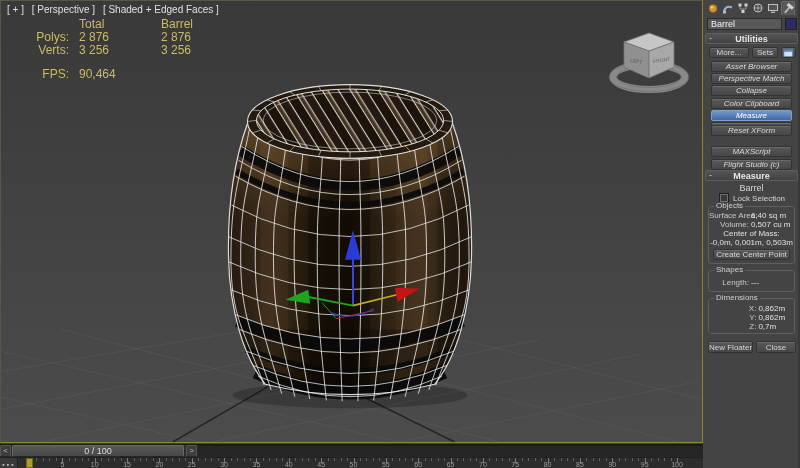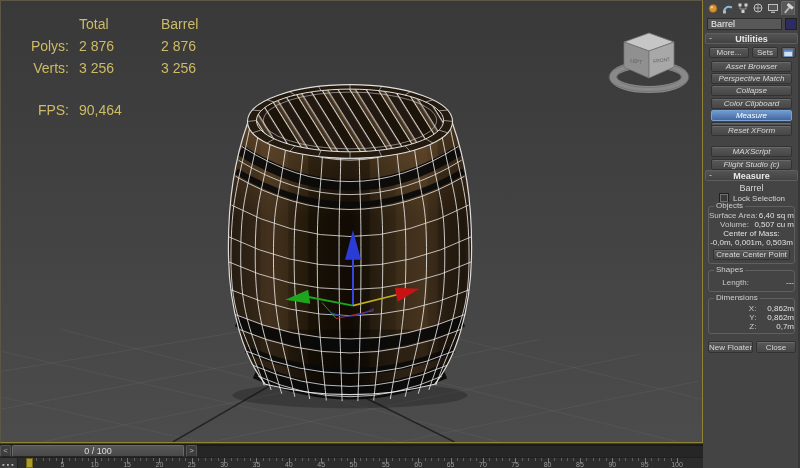--- a/index.html
+++ b/index.html
@@ -5,22 +5,22 @@
   html,body{margin:0;padding:0;background:#222;}
   #root{position:relative;width:800px;height:468px;background:#3f3f3f;overflow:hidden;
         font-family:"Liberation Sans",sans-serif;-webkit-font-smoothing:antialiased;}
   
   #viewport{position:absolute;left:0;top:0;width:703px;height:443px;box-sizing:border-box;
             background:linear-gradient(#393939,#4c4c4c);
             border:1px solid #8f8433;border-left-color:#5c5744;border-top-color:#5c5744;}
   #scene{position:absolute;left:0;top:0;width:100%;height:100%;}
   #vp-label{position:absolute;left:6px;top:3px;font-size:10px;color:#e0e0e0;white-space:nowrap;}
   #vp-label span{margin-right:5px;cursor:default;}
-  #stats{position:absolute;left:28px;top:17px;font-size:14px;color:#cdbb66;
-         display:grid;grid-template-columns:50px 82px 82px;row-gap:10px;line-height:12px;}
+  #stats{position:absolute;left:28px;top:17px;font-size:12px;color:#cdbb66;
+         display:grid;grid-template-columns:50px 82px 82px;row-gap:1px;line-height:12px;}
   .s-label{text-align:right;padding-right:10px;}
   .s-gap{height:10px;grid-column:1 / 4;}
   #viewcube{position:absolute;right:0px;top:12px;}
   
   #timeslider{position:absolute;left:0;top:444px;width:703px;height:13px;background:#2e2e2e;
               border-top:1px solid #1c1c1c;box-sizing:border-box;display:flex;}
   .ts-btn{width:11px;height:100%;background:#3e3e3e;border:1px solid #575757;border-bottom-color:#262626;
           color:#b8b8b8;font-size:8px;line-height:10px;text-align:center;box-sizing:border-box;border-radius:2px;}
   #ts-handle{width:172px;height:100%;background:linear-gradient(#585858,#484848);border:1px solid #6a6a6a;
              border-bottom-color:#262626;color:#dcdcdc;font-size:9px;line-height:10px;text-align:center;
@@ -59,21 +59,21 @@
   .pbtn.active{background:linear-gradient(#6f9bd1,#45679e);border-color:#7aa0d4;box-shadow:none;color:#fff;}
   .util-btn{left:8px;width:81px;font-style:italic;}
   #measure-object{position:absolute;left:0;width:97px;text-align:center;font-size:9px;color:#d8d8d8;}
   #lock-row{position:absolute;left:16px;display:flex;align-items:center;gap:4px;font-size:8px;color:#d6d6d6;}
   #lock-box{width:8px;height:8px;background:#3a3a3a;border:1px solid #1f1f1f;
             box-shadow:inset 0 0 0 1px #707070;box-sizing:content-box;}
   .group{position:absolute;left:5px;width:87px;border:1px solid #5f5f5f;border-radius:3px;box-sizing:border-box;}
   .group-title{position:absolute;top:-5px;left:5px;background:#444;padding:0 2px;font-size:8px;color:#d0d0d0;line-height:8px;}
   .gline{display:flex;font-size:8px;color:#e0e0e0;line-height:9px;}
   .gl-l{width:47%;text-align:right;padding-right:2px;color:#c8c8c8;white-space:nowrap;}
-  .gl-v{flex:1;text-align:right;white-space:nowrap;}
+  .gl-v{flex:1;text-align:left;white-space:nowrap;}
   .gcenter{text-align:center;font-size:8px;color:#e0e0e0;line-height:9px;}
 </style>
 </head>
 <body>
 
 <div id="root">
 
   <div id="viewport">
     <svg id="scene" viewBox="0 0 703 443">
       <defs>
@@ -203,20 +203,25 @@
         <path d="M330,313 Q352,322 374,309" stroke="rgba(45,60,190,0.95)" stroke-width="1.2" fill="none"></path>
         <line x1="353" y1="306" x2="353" y2="250" stroke="#3545dd" stroke-width="2"></line>
         <polygon points="353,230 345,260 361,260" fill="#2b3bd6"></polygon>
         <line x1="353" y1="306" x2="307" y2="297" stroke="#1ea51e" stroke-width="2"></line>
         <polygon points="285,300 308,290 310,304" fill="#1ea51e"></polygon>
         <line x1="353" y1="306" x2="397" y2="295" stroke="#bfae1c" stroke-width="1.6"></line>
         <polygon points="420,289 395,288 398,302" fill="#c61414"></polygon>
       </g>
     </svg>
 
+    <div id="vp-label">
+      <span>[ + ]</span>
+      <span>[ Perspective ]</span>
+      <span>[ Shaded + Edged Faces ]</span>
+    </div>
 
     <div id="stats">
       <div></div>
       <div>Total</div>
       <div>Barrel</div>
       <div class="s-label">Polys:</div>
       <div>2 876</div>
       <div>2 876</div>
       <div class="s-label">Verts:</div>
       <div>3 256</div>

